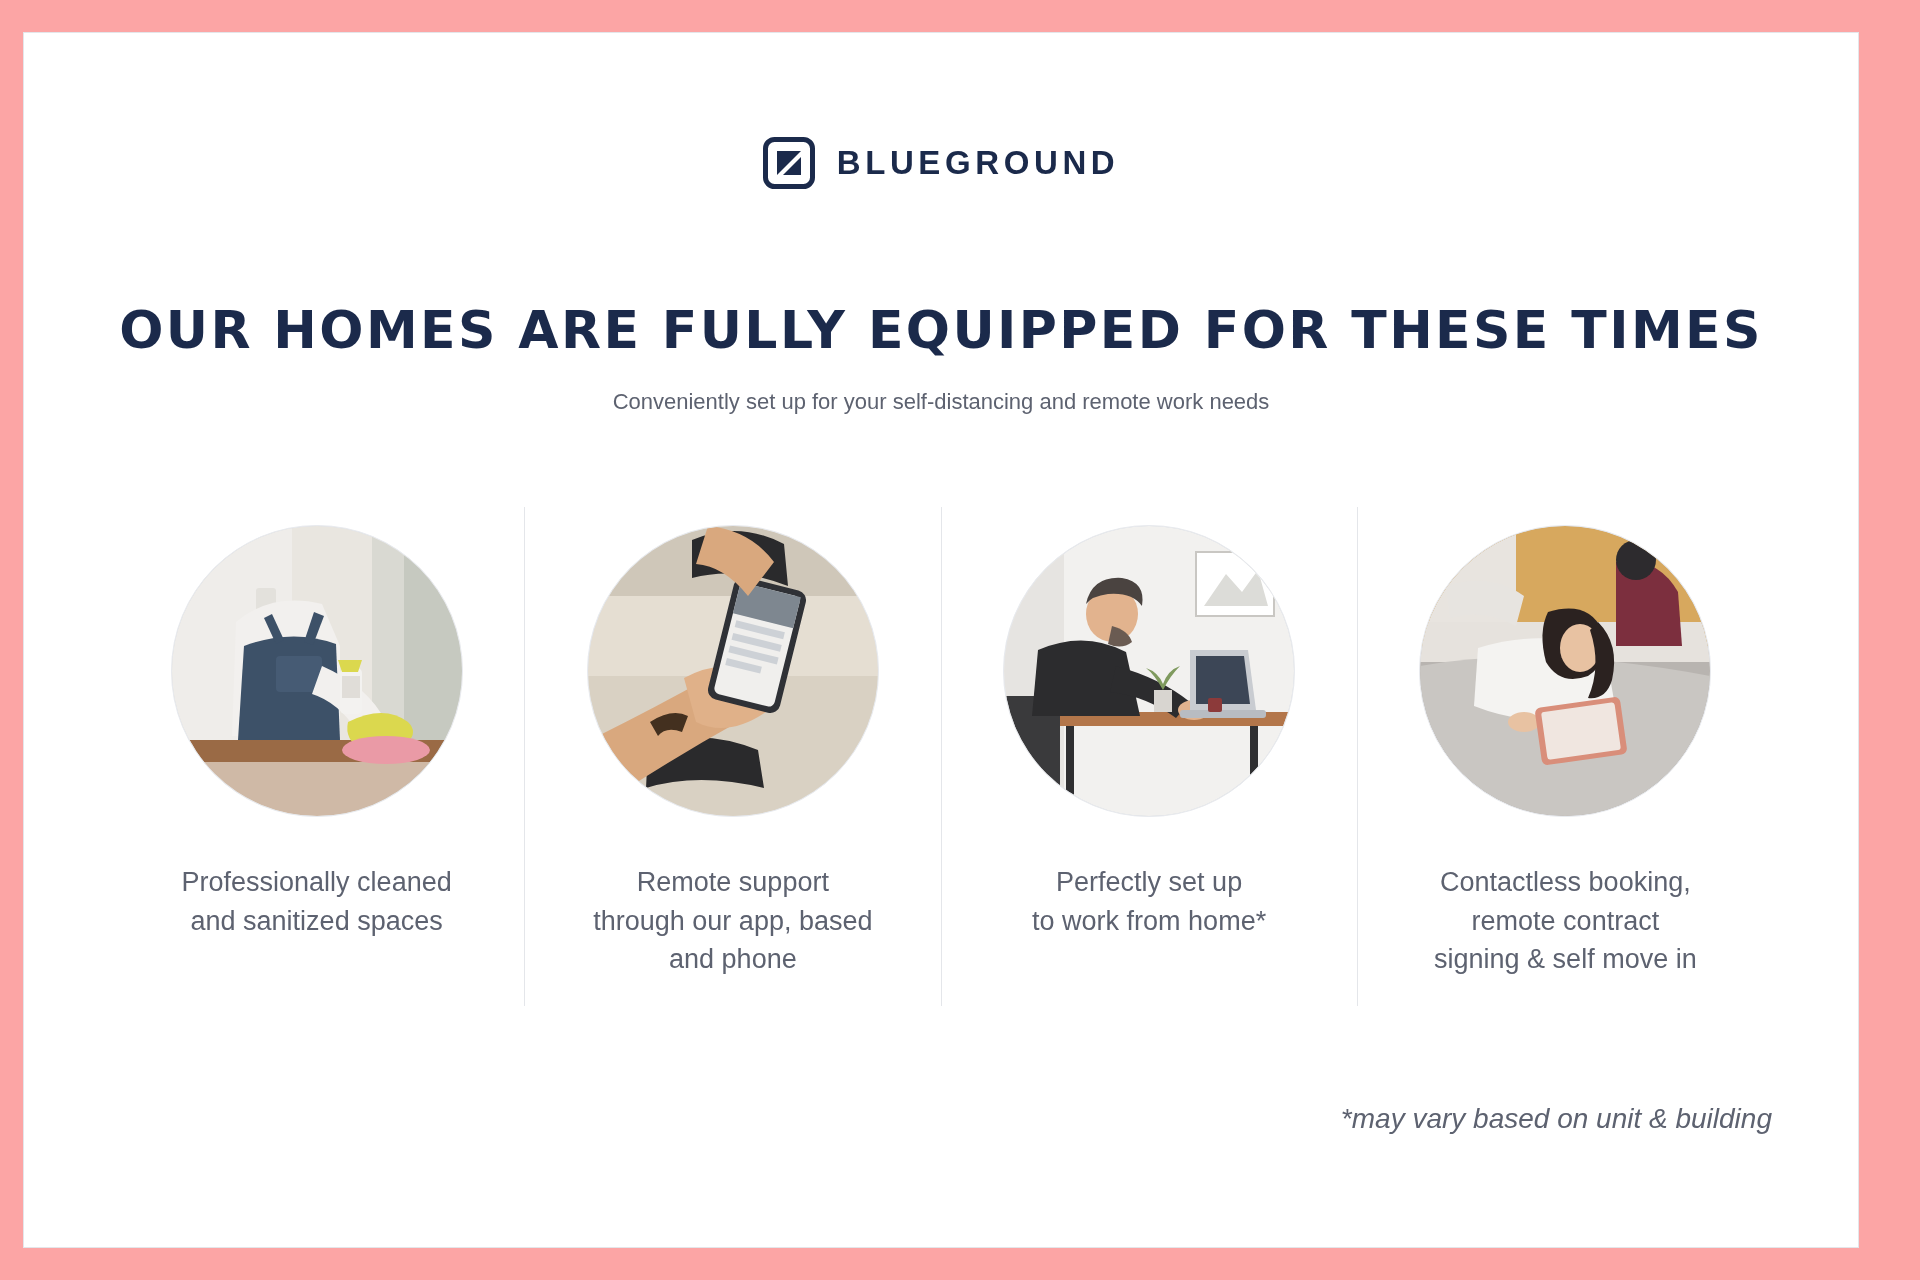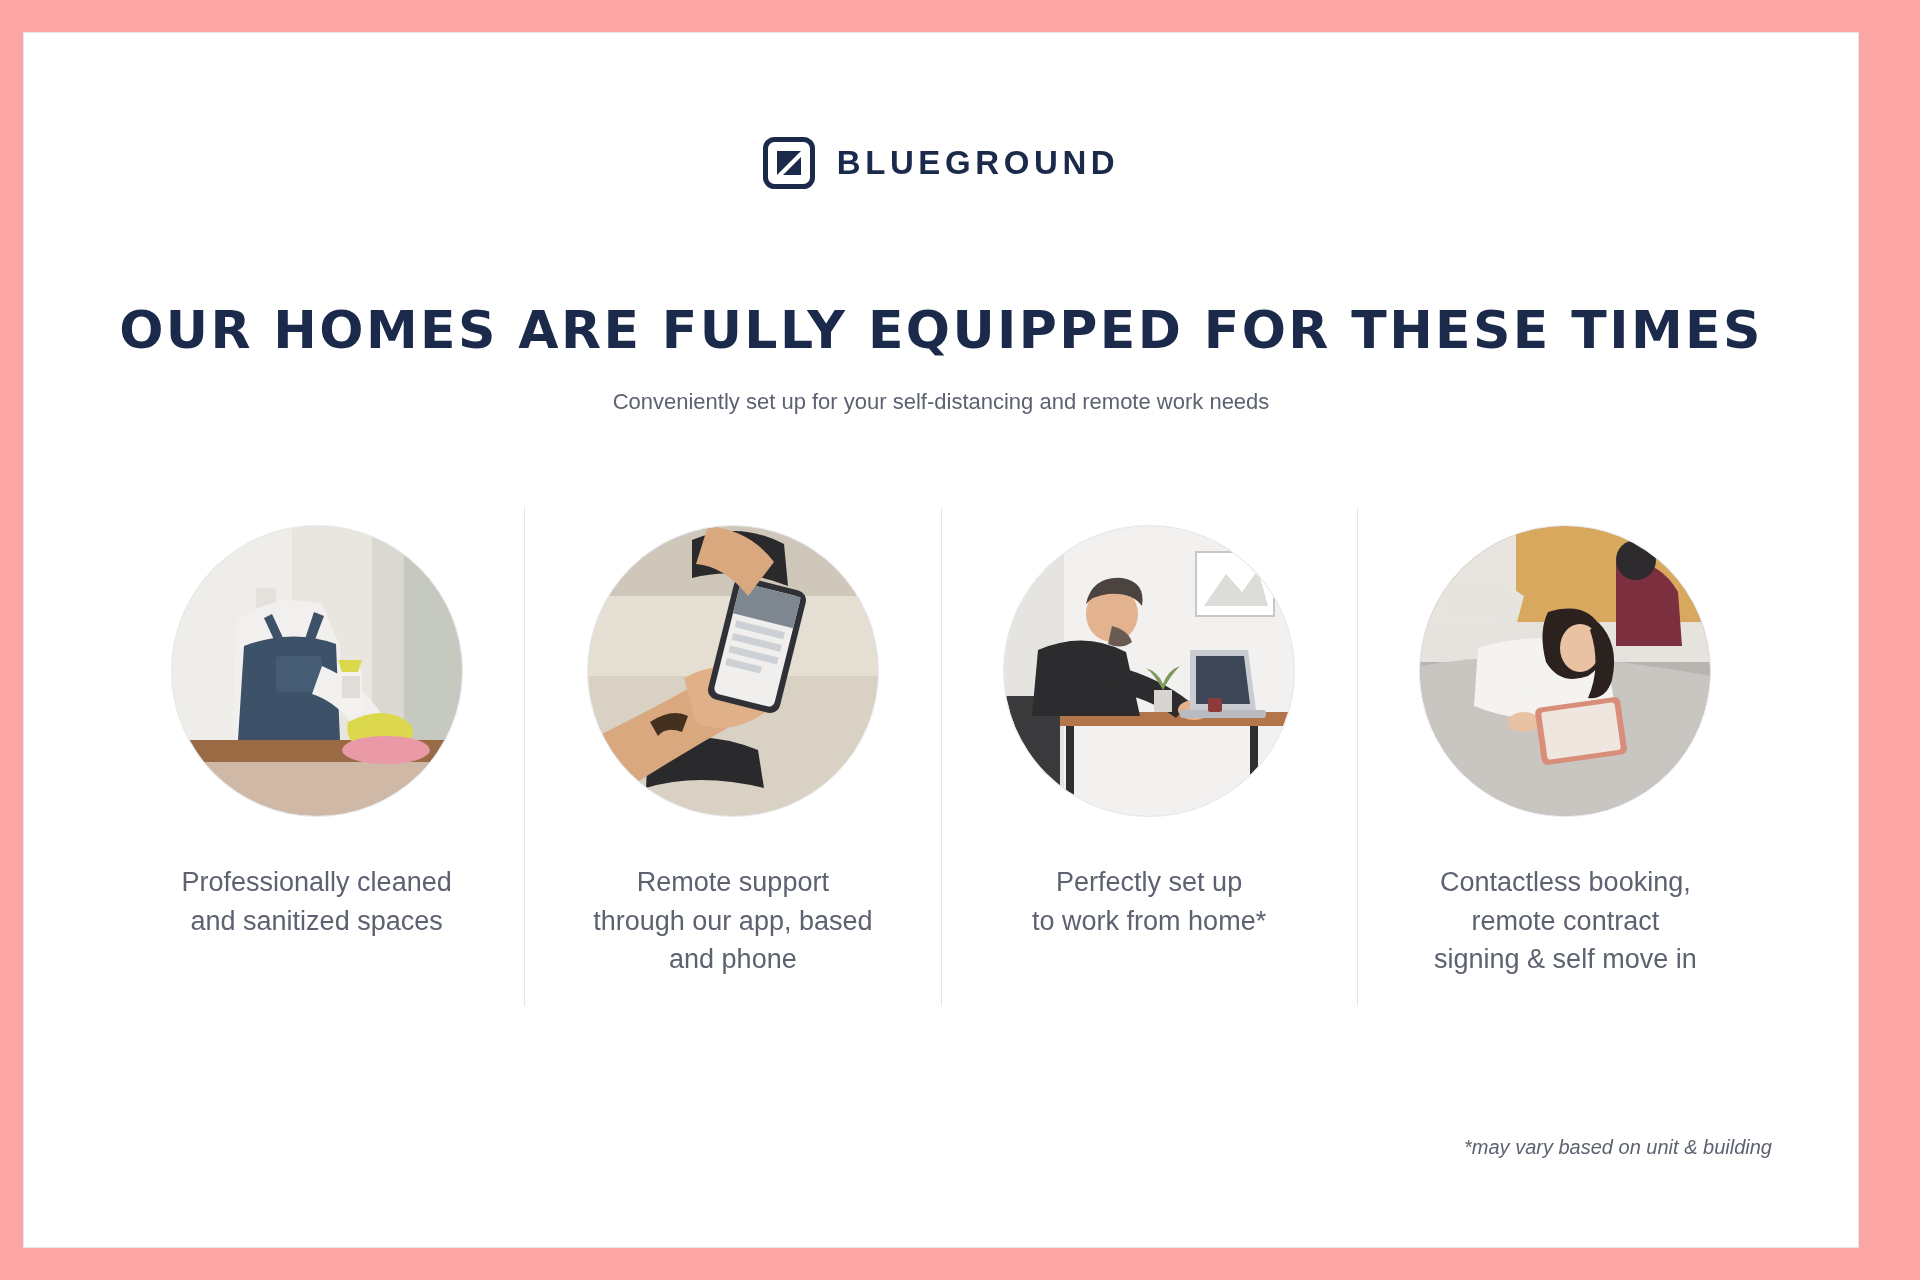--- a/index.html
+++ b/index.html
@@ -118,22 +118,22 @@
     color: #5d6270;
     text-align: center;
     font-family: "Liberation Sans", sans-serif;
     white-space: pre-line;
   }
 
   
   .footnote {
     position: absolute;
     right: 86px;
-    bottom: 88px;
-    font-size: 20px;
+    bottom: 112px;
+    font-size: 28px;
     font-style: italic;
     color: #5d6270;
     font-family: "Liberation Sans", sans-serif;
   }
 </style>
 </head>
 <body>
 
 <div class="page">
   <div class="card">

